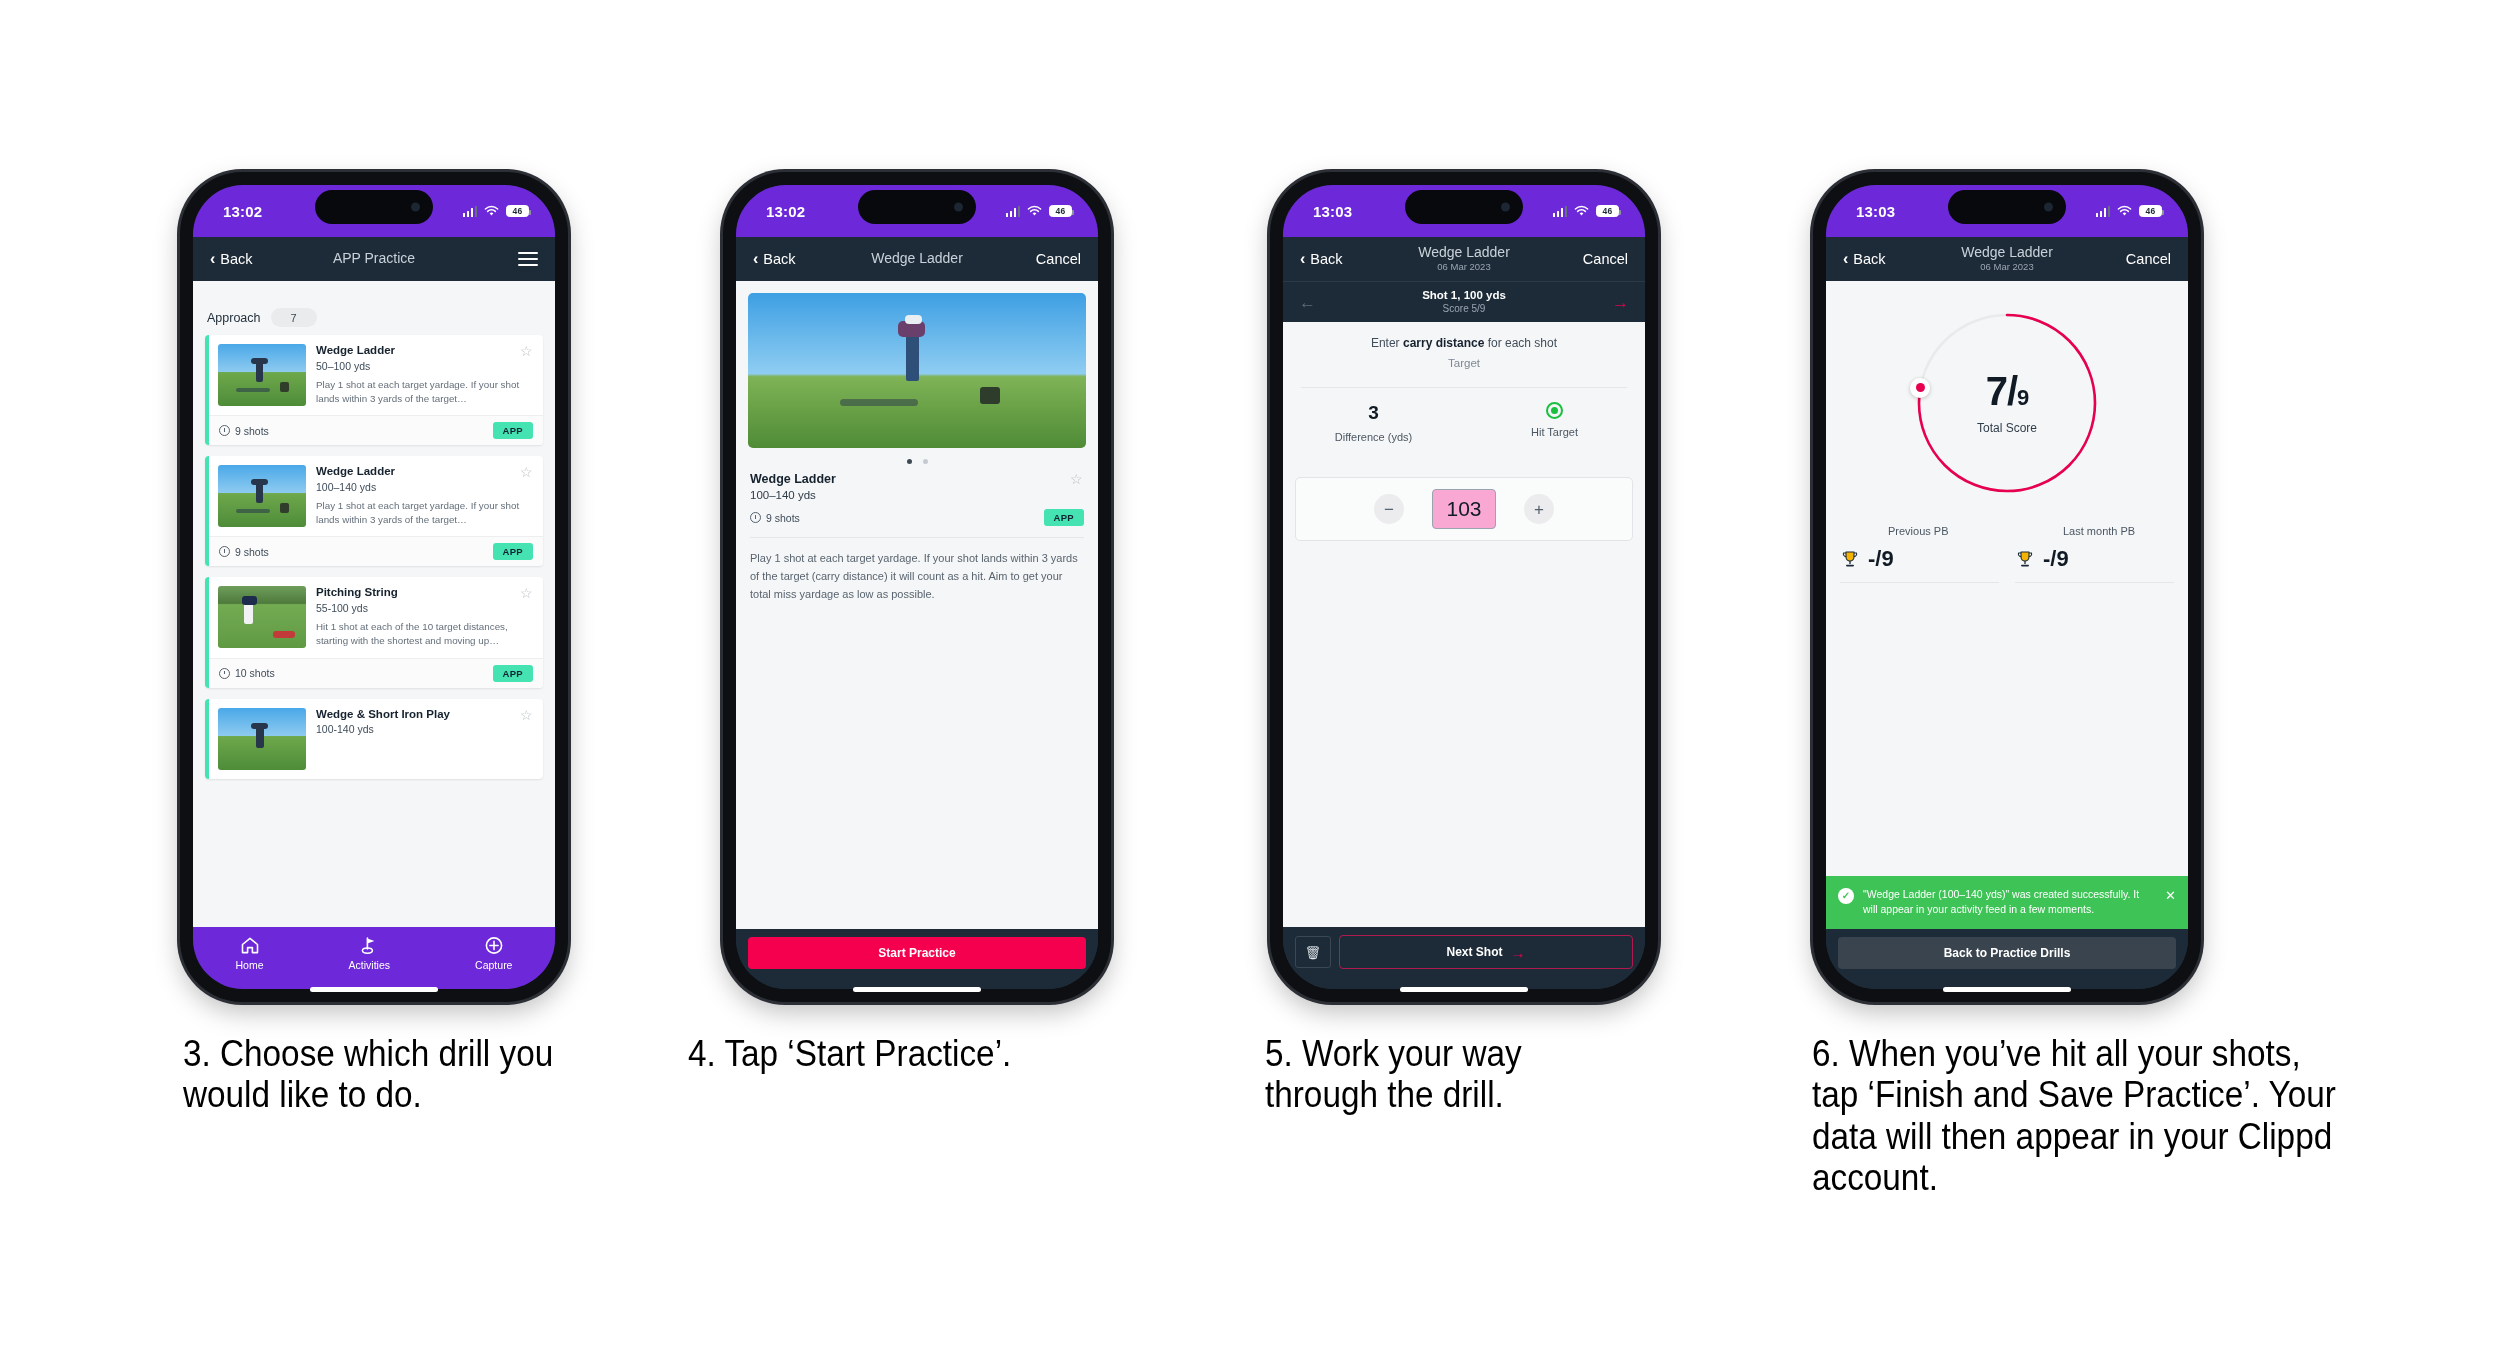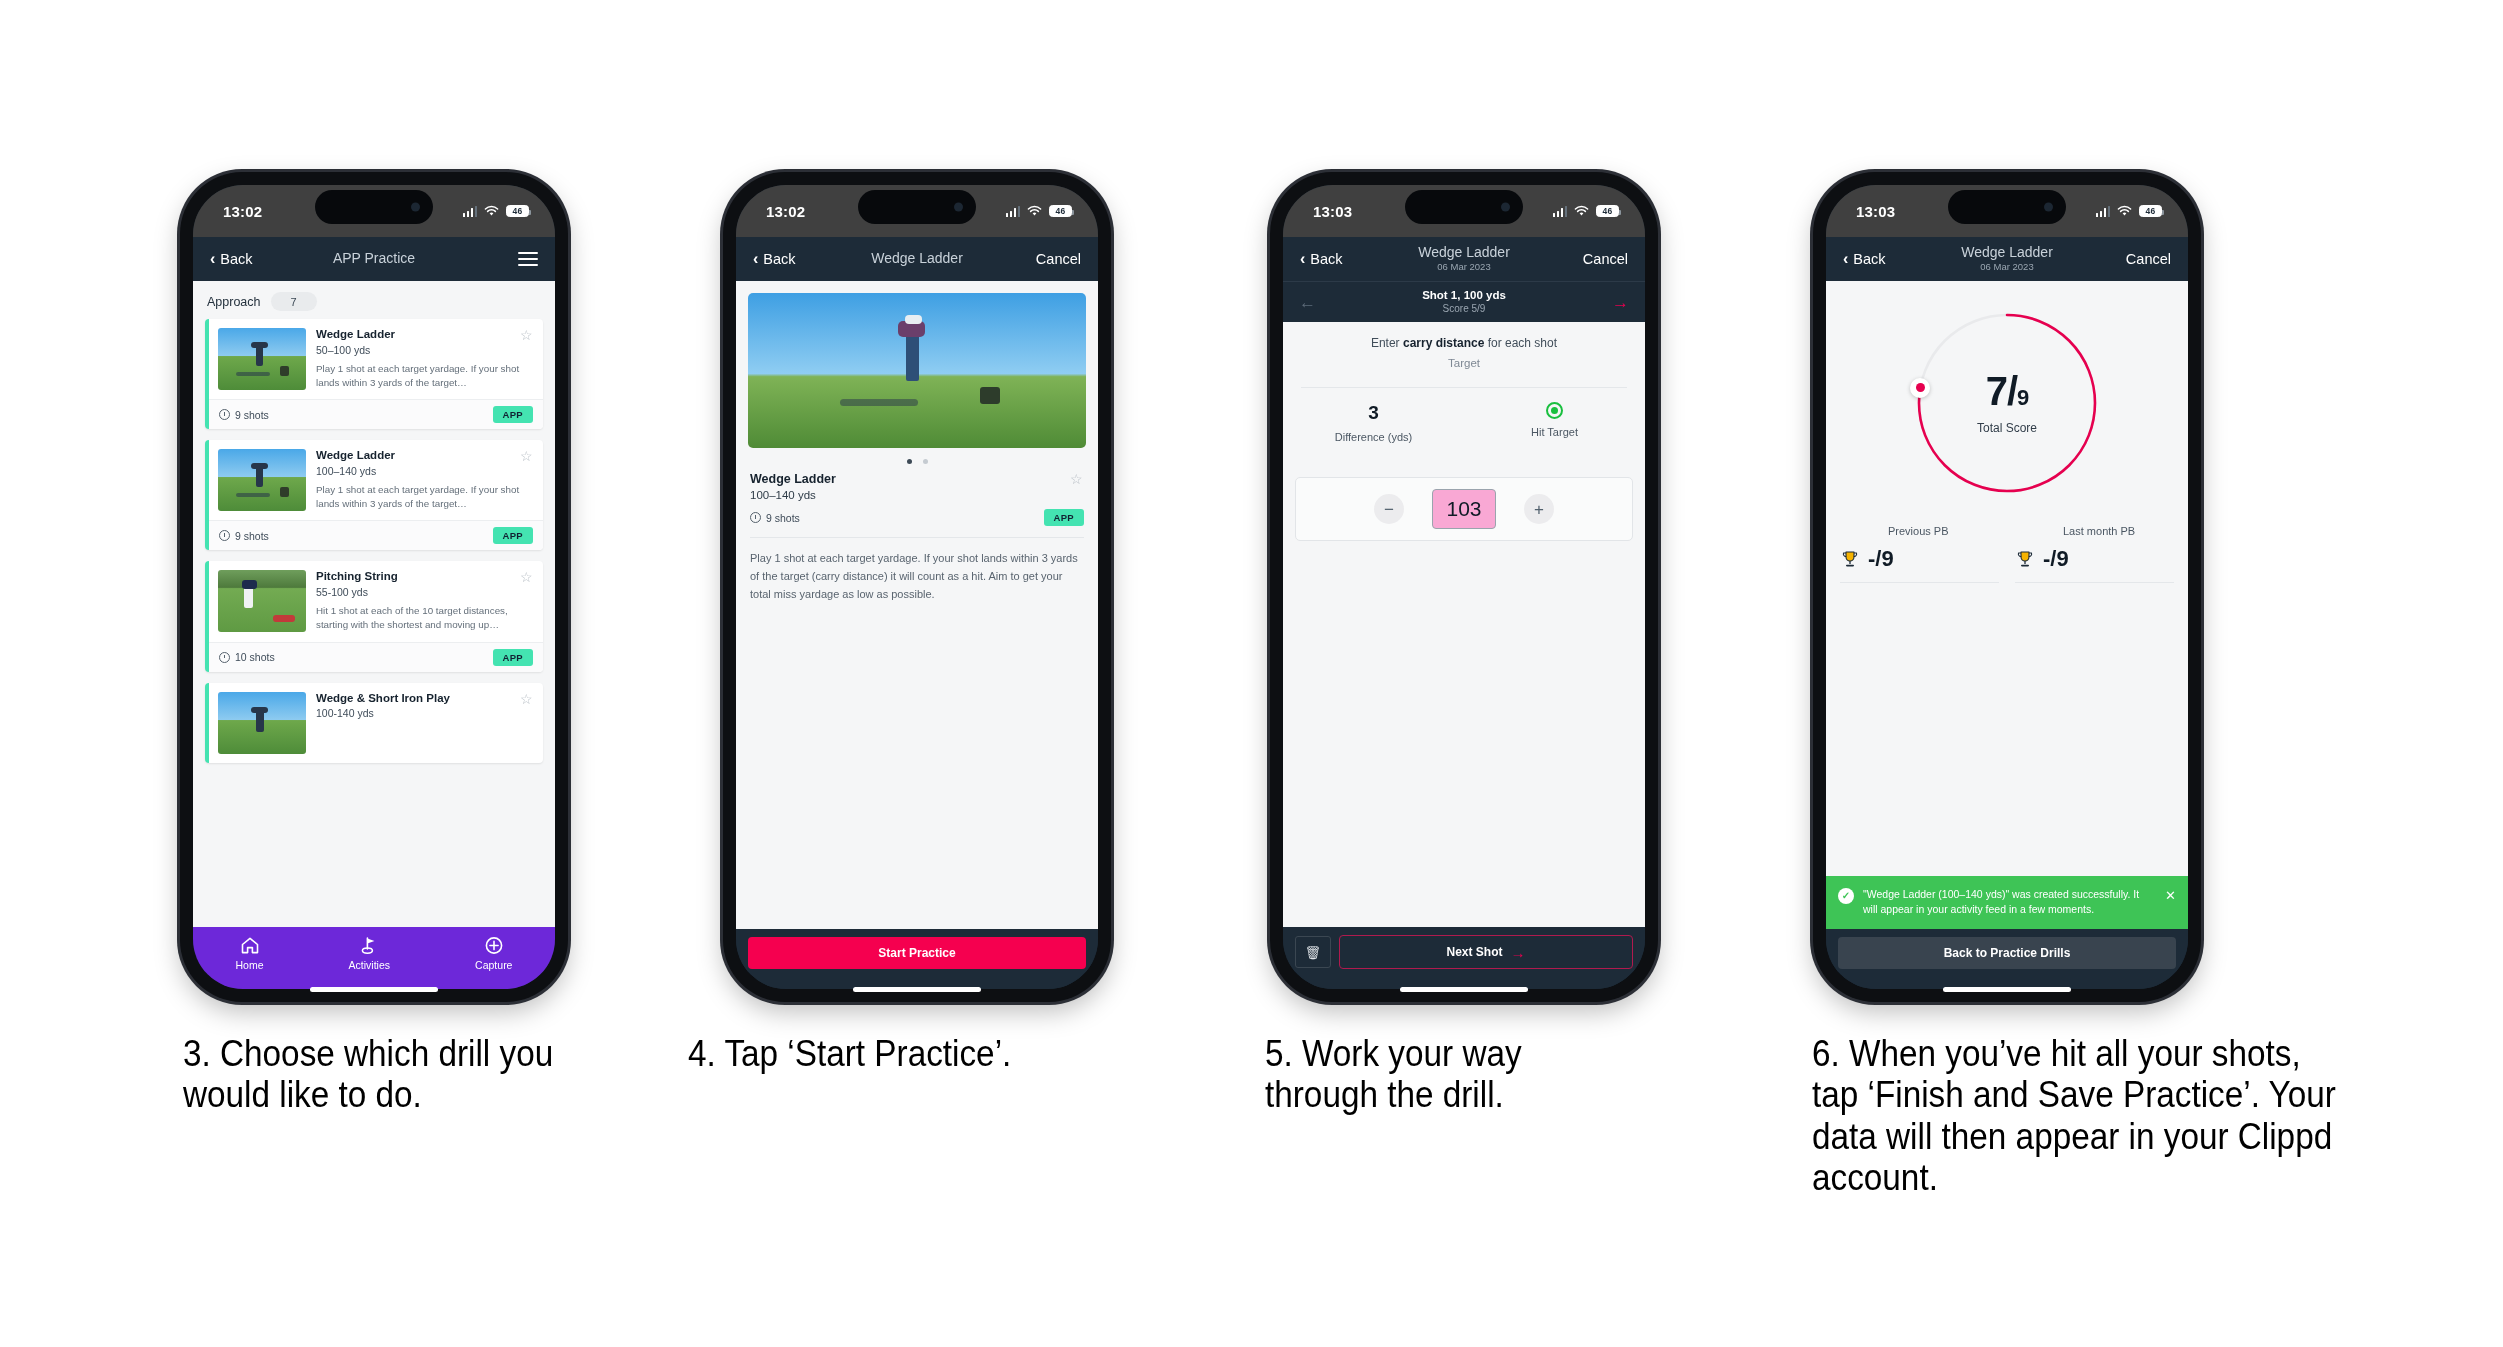--- a/index.html
+++ b/index.html
@@ -29,21 +29,21 @@
   }
   .notch .cam{position:absolute;right:13px;top:50%;transform:translateY(-50%);
     width:9px;height:9px;border-radius:50%;background:#1c2733;}
   .homebar{
     position:absolute;left:50%;transform:translateX(-50%);bottom:10px;
     width:128px;height:5px;border-radius:3px;background:#ffffff;z-index:30;
   }
 
   
   .statusbar{
-    height:52px;flex:0 0 auto;background:#404040;color:#fff;
+    height:52px;flex:0 0 auto;background:#6d28d9;color:#fff;
     display:flex;align-items:center;justify-content:space-between;
     padding:0 26px 0 30px;box-sizing:border-box;font-size:15px;font-weight:bold;
     letter-spacing:.2px;position:relative;z-index:20;
   }
   .sb-right{display:flex;align-items:center;gap:7px;}
   .bars{display:flex;align-items:flex-end;gap:1.5px;height:11px;}
   .bars i{width:2.5px;background:#fff;border-radius:.5px;display:block;}
   .bars i:nth-child(1){height:4px}
   .bars i:nth-child(2){height:6px}
   .bars i:nth-child(3){height:8.5px}
@@ -86,21 +86,21 @@
   .subnav .st .b{font-size:10px;color:#9aa6b1;margin-top:1px;}
   .arrow-l,.arrow-r{position:absolute;top:50%;transform:translateY(-50%);
     font-size:17px;line-height:1;}
   .arrow-l{left:16px;color:#5d6b79;}
   .arrow-r{right:16px;color:#e6004f;}
 
   
   .content{flex:1 1 auto;background:#f5f6f7;overflow:hidden;position:relative;}
 
   
-  .sect-hdr{display:flex;align-items:center;gap:10px;padding:11px 14px 8px;}
+  .sect-hdr{display:flex;align-items:center;gap:10px;padding:27px 14px 8px;}
   .sect-hdr .lbl{font-size:12.5px;color:#24313d;}
   .pill{
     background:#e9ebed;border-radius:11px;min-width:46px;height:19px;
     display:flex;align-items:center;justify-content:center;
     font-size:11px;color:#3c4955;
   }
   .card{
     margin:0 12px 11px;background:#fff;border-radius:4px;overflow:hidden;
     border-left:4px solid #44e3b1;box-shadow:0 1px 2px rgba(0,0,0,.09);
   }

